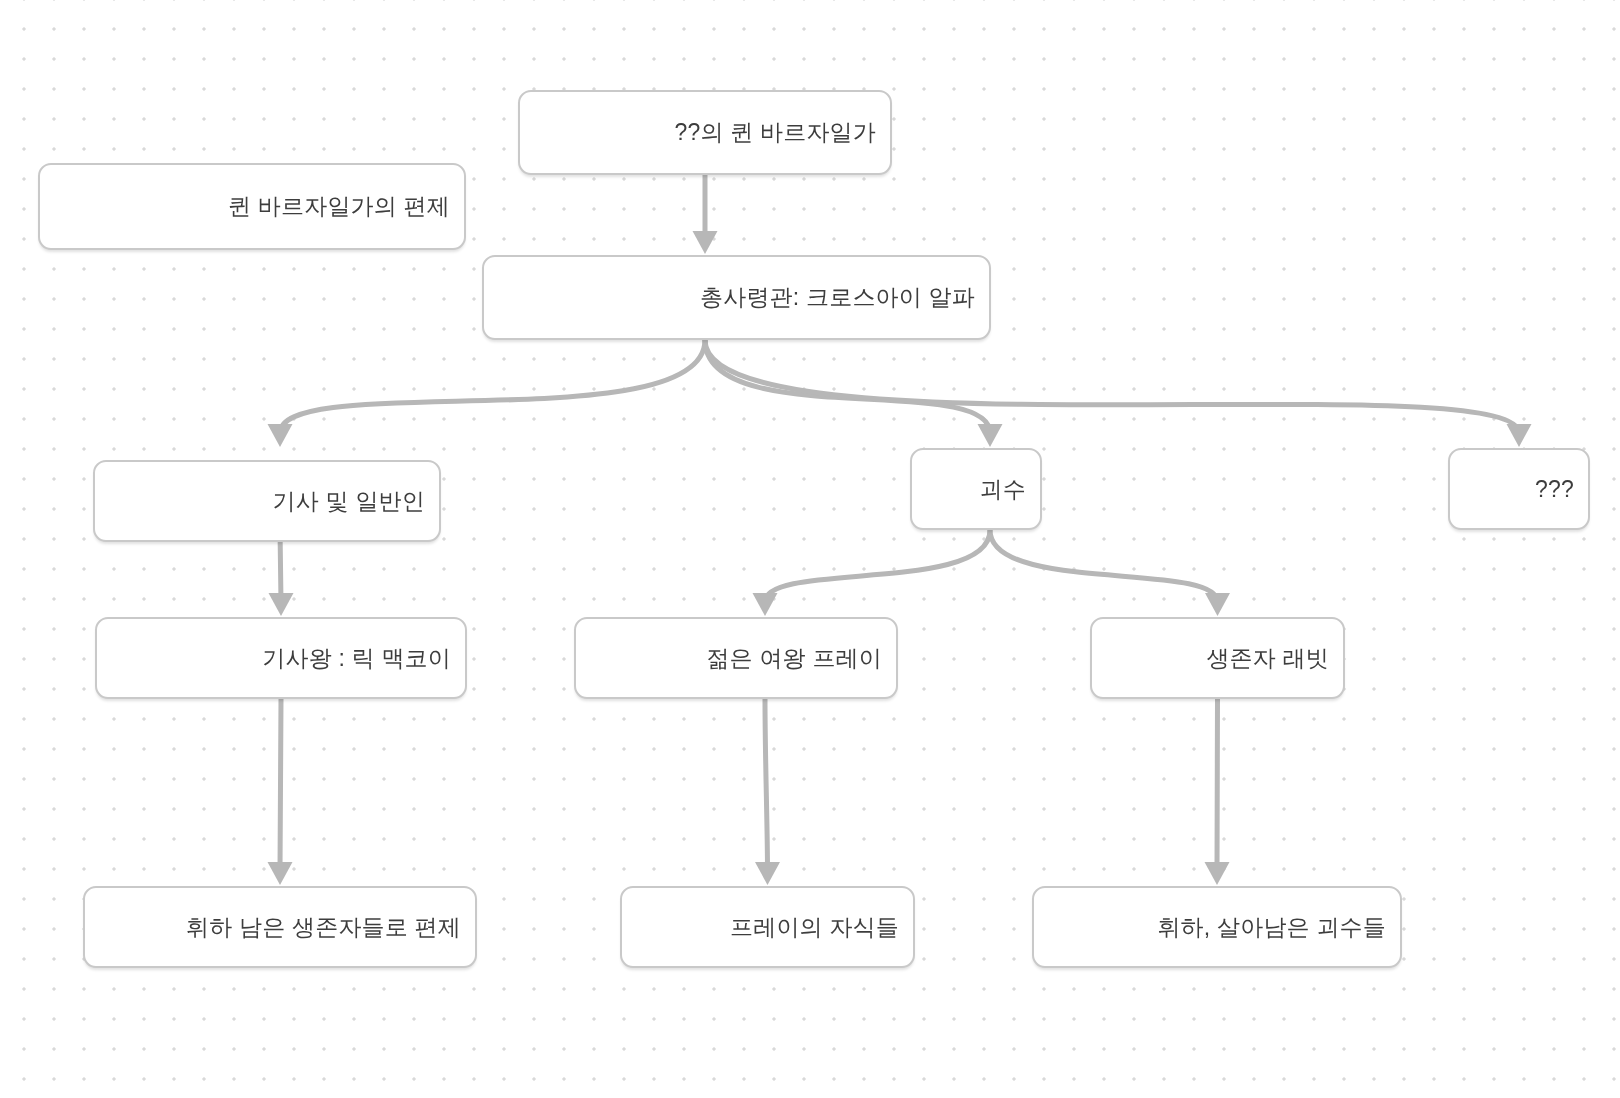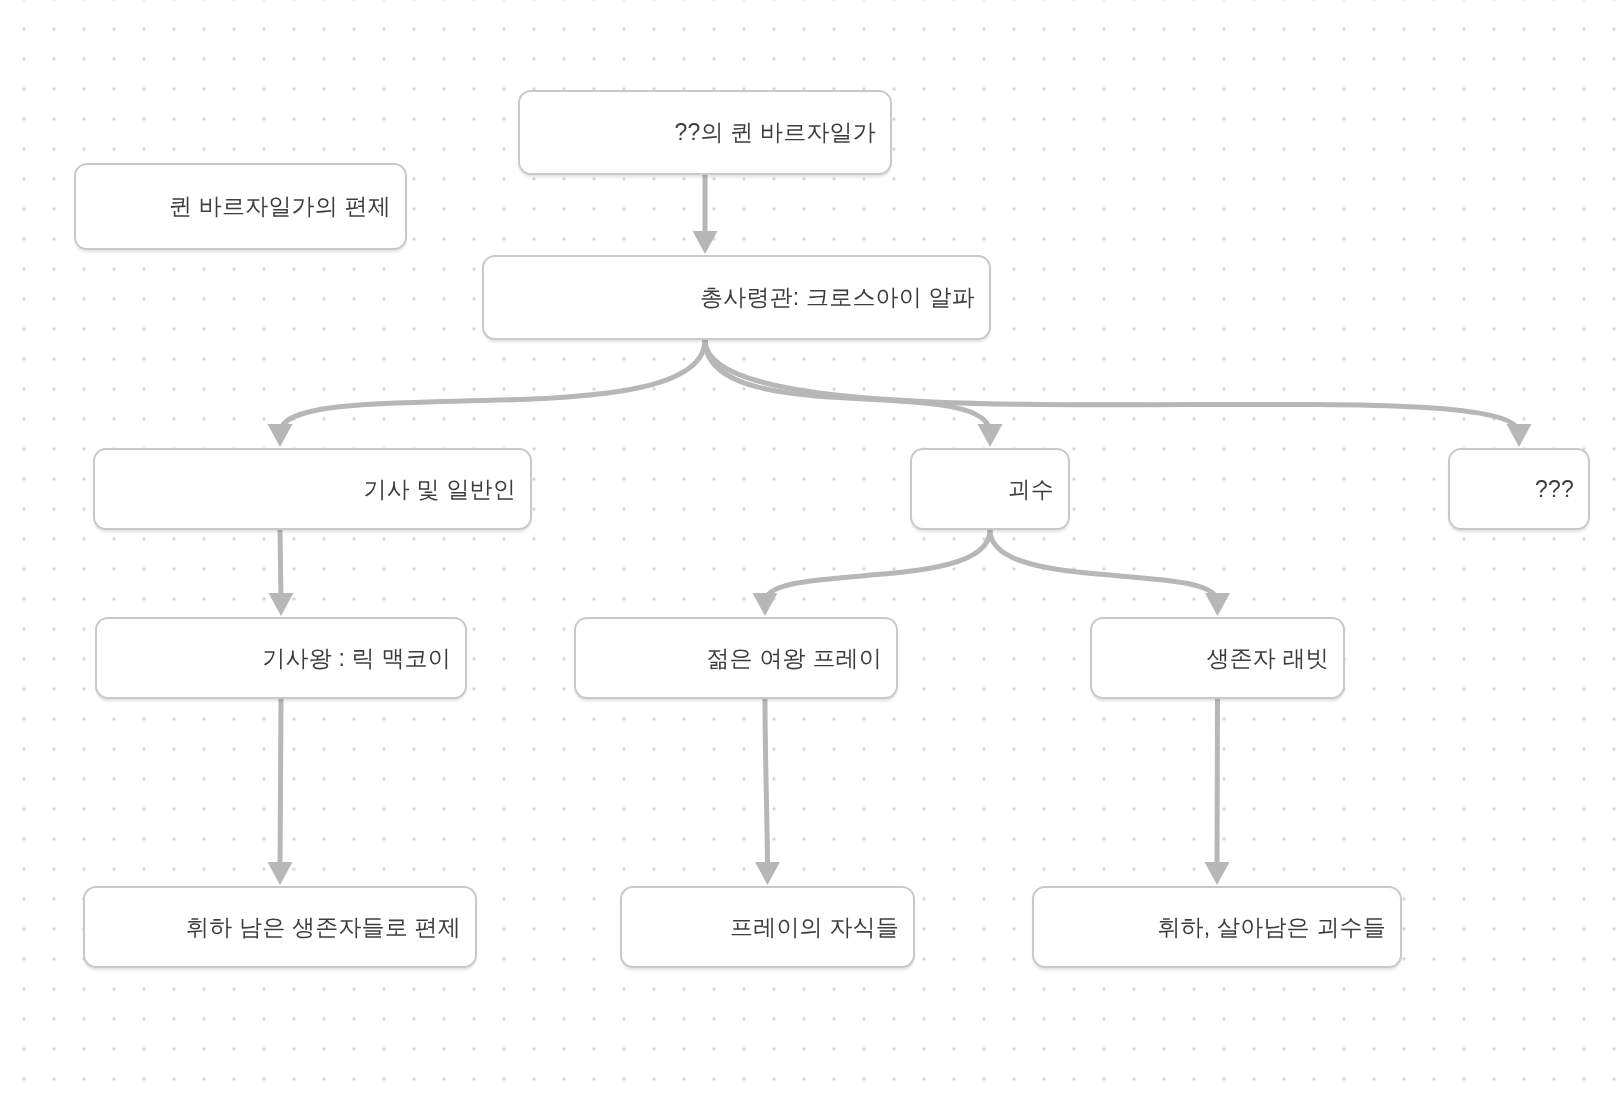--- a/index.html
+++ b/index.html
@@ -67,33 +67,33 @@
       <path d="M 990 530 C 990 594, 1217.5 561, 1217.5 602" fill="none" stroke="#b7b7b7" stroke-width="5" stroke-linecap="round"></path>
       <polygon points="1205,593 1230,593 1217.5,616" fill="#b7b7b7"></polygon>
       <path d="M 281 699 L 280 871" fill="none" stroke="#b7b7b7" stroke-width="5" stroke-linecap="round"></path>
       <polygon points="267.5,862 292.5,862 280,885" fill="#b7b7b7"></polygon>
       <path d="M 765 699 C 765 759, 767.5 826, 767.5 871" fill="none" stroke="#b7b7b7" stroke-width="5" stroke-linecap="round"></path>
       <polygon points="755,862 780,862 767.5,885" fill="#b7b7b7"></polygon>
       <path d="M 1217.5 699 L 1217 871" fill="none" stroke="#b7b7b7" stroke-width="5" stroke-linecap="round"></path>
       <polygon points="1204.5,862 1229.5,862 1217,885" fill="#b7b7b7"></polygon>
     </svg>
 
-<div class="node" style="left: 38px; top: 163px; width: 333px; height: 87px; margin-left: 36px;">
+<div class="node" style="left: 38px; top: 163px; width: 428px; height: 87px;">
       <span>퀸 바르자일가의 편제</span>
     </div>
     <div class="node" style="left: 518px; top: 90px; width: 374px; height: 85px;">
       <span>??의 퀸 바르자일가</span>
     </div>
     <div class="node" style="left: 482px; top: 255px; width: 509px; height: 85px;">
       <span>총사령관: 크로스아이 알파</span>
     </div>
-    <div class="node" style="left: 93px; top: 448px; width: 439px; height: 82px;">
+    <div class="node" style="left: 93px; top: 460px; width: 348px; height: 82px;">
       <span>기사 및 일반인</span>
     </div>
-    <div class="node" style="left: 910px; top: 448px; width: 160px; height: 82px;">
+    <div class="node" style="left: 910px; top: 448px; width: 132px; height: 82px;">
       <span>괴수</span>
     </div>
     <div class="node" style="left: 1448px; top: 448px; width: 142px; height: 82px;">
       <span>???</span>
     </div>
     <div class="node" style="left: 95px; top: 617px; width: 372px; height: 82px;">
       <span>기사왕 : 릭 맥코이</span>
     </div>
     <div class="node" style="left: 574px; top: 617px; width: 324px; height: 82px;">
       <span>젊은 여왕 프레이</span>

